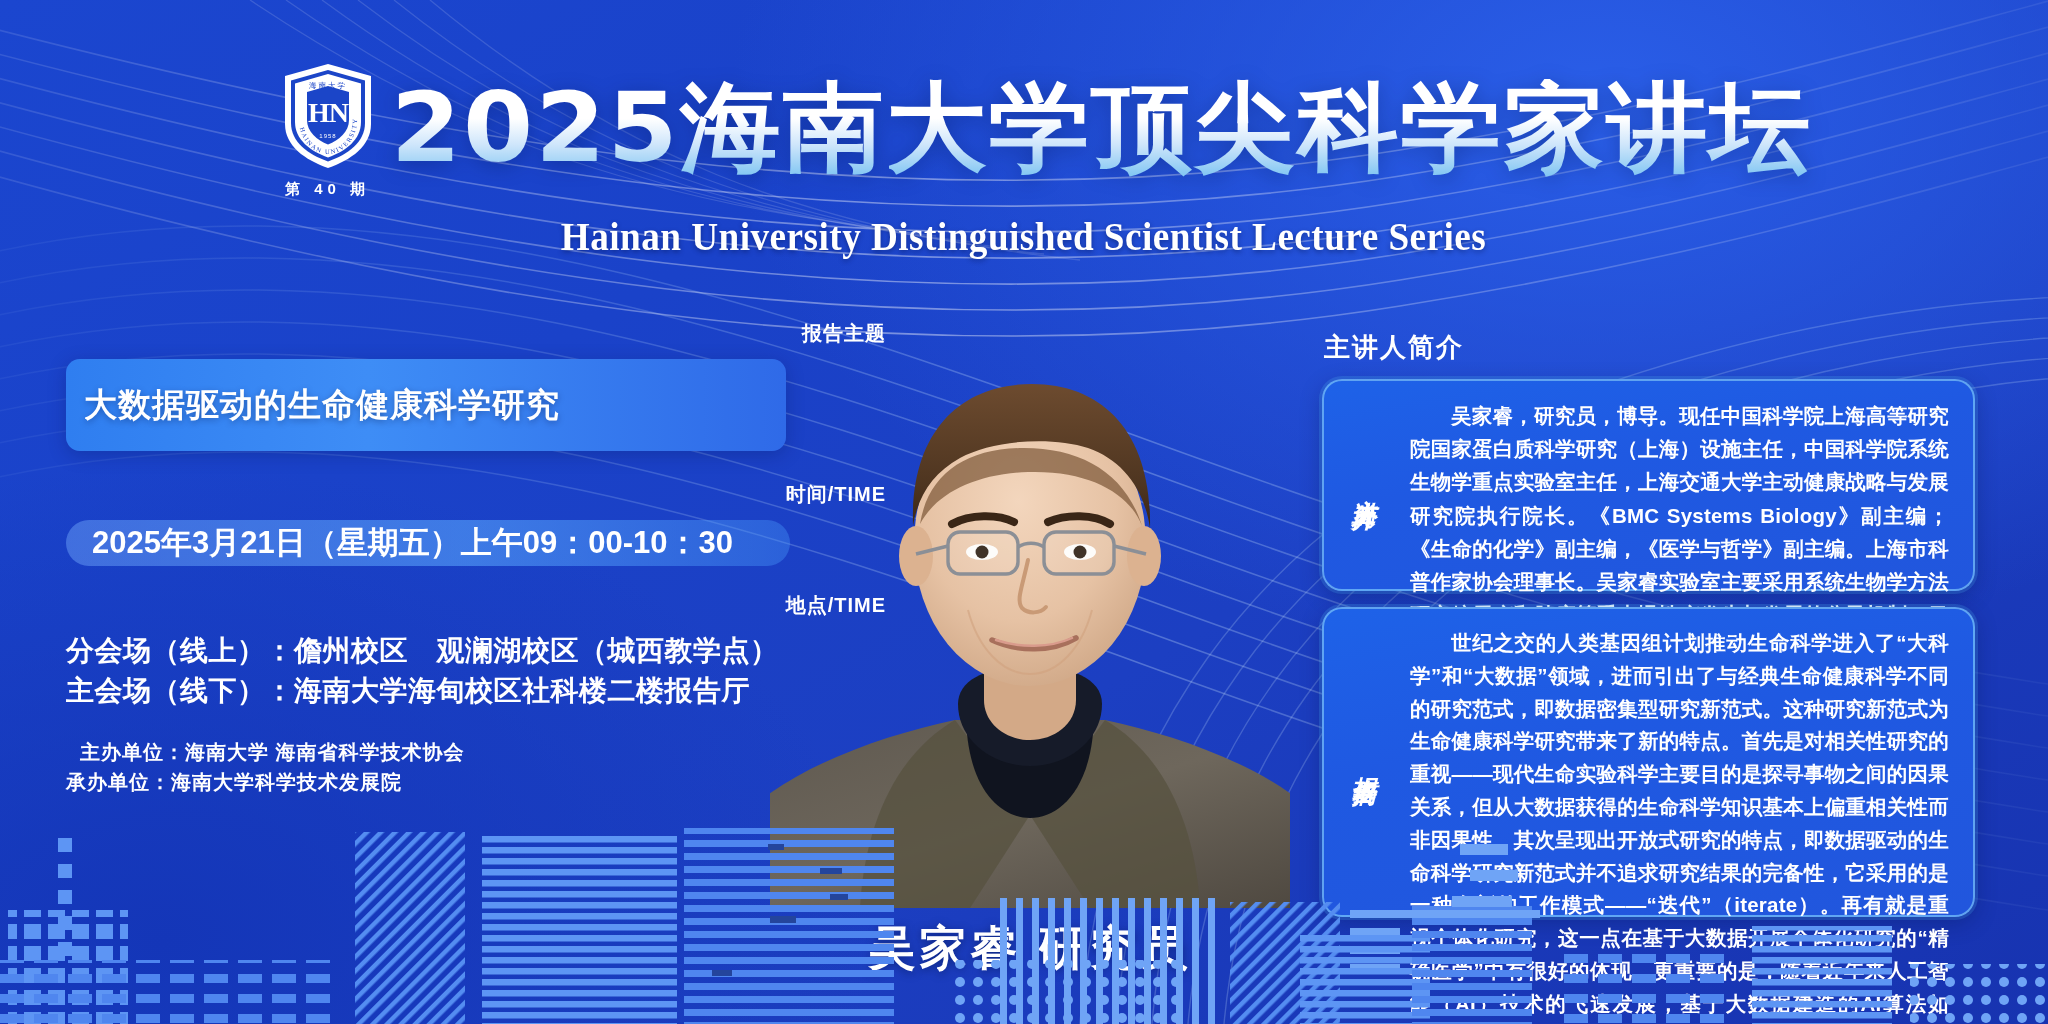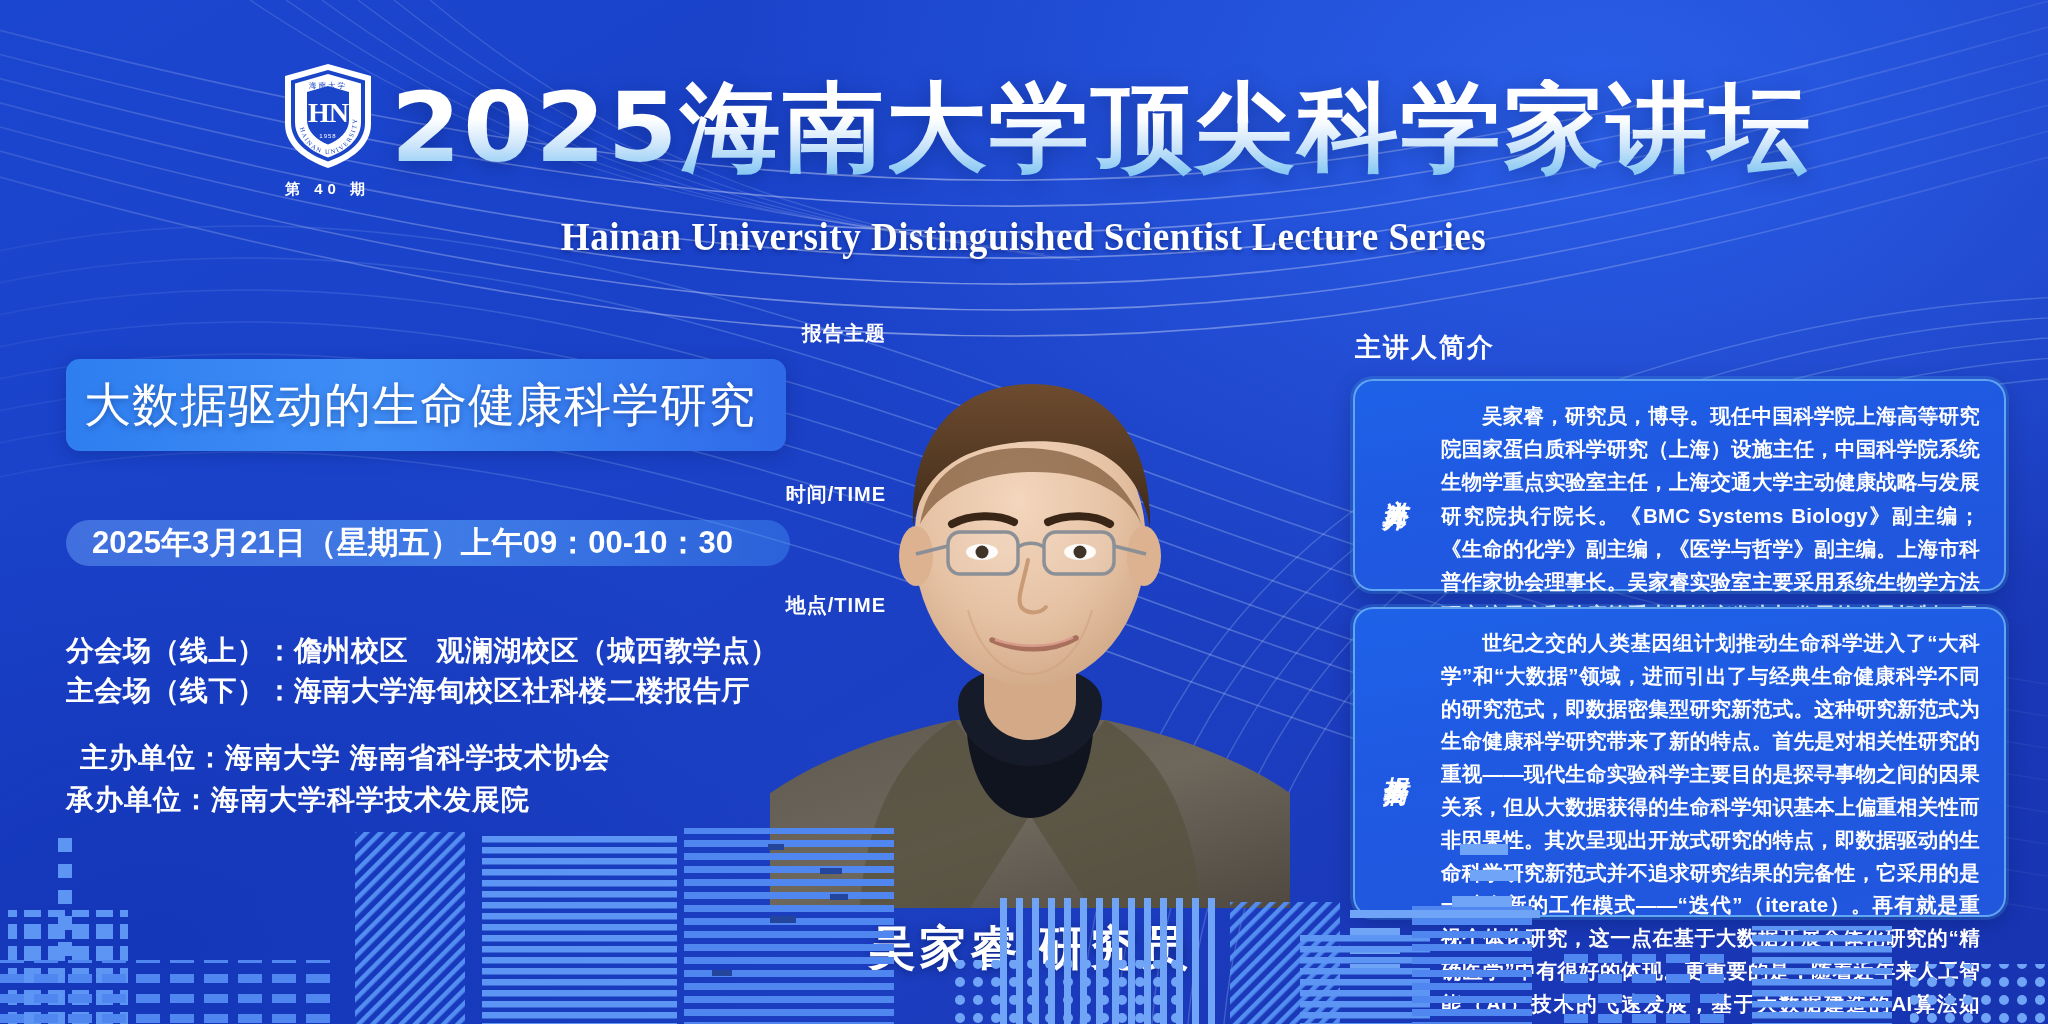--- a/index.html
+++ b/index.html
@@ -70,21 +70,21 @@
     margin-bottom:12px;
     text-align:right;
   }
   #topic-pill{
     width:720px; height:92px; border-radius:14px;
     background:linear-gradient(90deg,#2f7ef0 0%, #3e8df6 42%, #2f6ae8 100%);
     display:flex; align-items:center; padding-left:18px;
     box-shadow:0 4px 18px rgba(0,20,80,.25);
   }
   #topic-text{
-    color:#ffffff; font-weight:normal; font-size:47px; letter-spacing:1px;
+    color:#ffffff; font-weight:bold; font-size:33px; letter-spacing:1px;
     white-space:nowrap;
     text-shadow:0 2px 6px rgba(0,18,70,.35);
   }
   #time-label{ margin-top:30px; }
   #time-pill{
     width:724px; height:46px; border-radius:29px;
     background:linear-gradient(90deg,rgba(120,175,255,.42) 0%, rgba(92,170,255,.55) 55%, rgba(70,150,250,.38) 100%);
     display:flex; align-items:center; padding-left:26px;
   }
   #time-text{
@@ -92,39 +92,39 @@
     white-space:nowrap;
   }
   #venue-label{ margin-top:26px; }
   .venue-line{
     color:#ffffff; font-weight:bold; font-size:28px; line-height:1.42;
     letter-spacing:.5px; white-space:nowrap;
   }
   .venue-line.indent{ padding-left:228px; }
   #org-block{ margin-top:26px; }
   .org-line{
-    color:#ffffff; font-weight:bold; font-size:28px; line-height:1.5;
+    color:#ffffff; font-weight:bold; font-size:20px; line-height:1.5;
     letter-spacing:1px; white-space:nowrap;
   }
   .org-line:first-child{ padding-left:14px; }
 
   
   #photo-wrap{
     position:absolute; left:770px; bottom:116px;
     width:520px; height:560px;
   }
   #speaker-name{
     position:absolute; left:770px; bottom:44px; width:520px;
     text-align:center; color:#ffffff; font-weight:bold; font-size:47px;
     letter-spacing:4px;
     text-shadow:0 2px 8px rgba(0,18,70,.5);
   }
 
   
-  #right-col{ position:absolute; left:1318px; top:330px; width:688px;padding-left:35px; }
+  #right-col{ position:absolute; left:1287px; top:330px; width:688px;padding-left:35px; }
   #right-label{
     color:#ffffff; font-weight:bold; font-size:26px; letter-spacing:2px;
     margin-bottom:14px; padding-left:2px;
   }
   .info-card{
     position:relative;
     border-radius:20px;
     background:linear-gradient(170deg,#1e62e8 0%, #1f59e2 40%, #2156dd 100%);
     border:2px solid rgba(150,225,255,.55);
     box-shadow:0 0 0 3px rgba(90,200,255,.18), 0 6px 22px rgba(0,15,70,.3);

